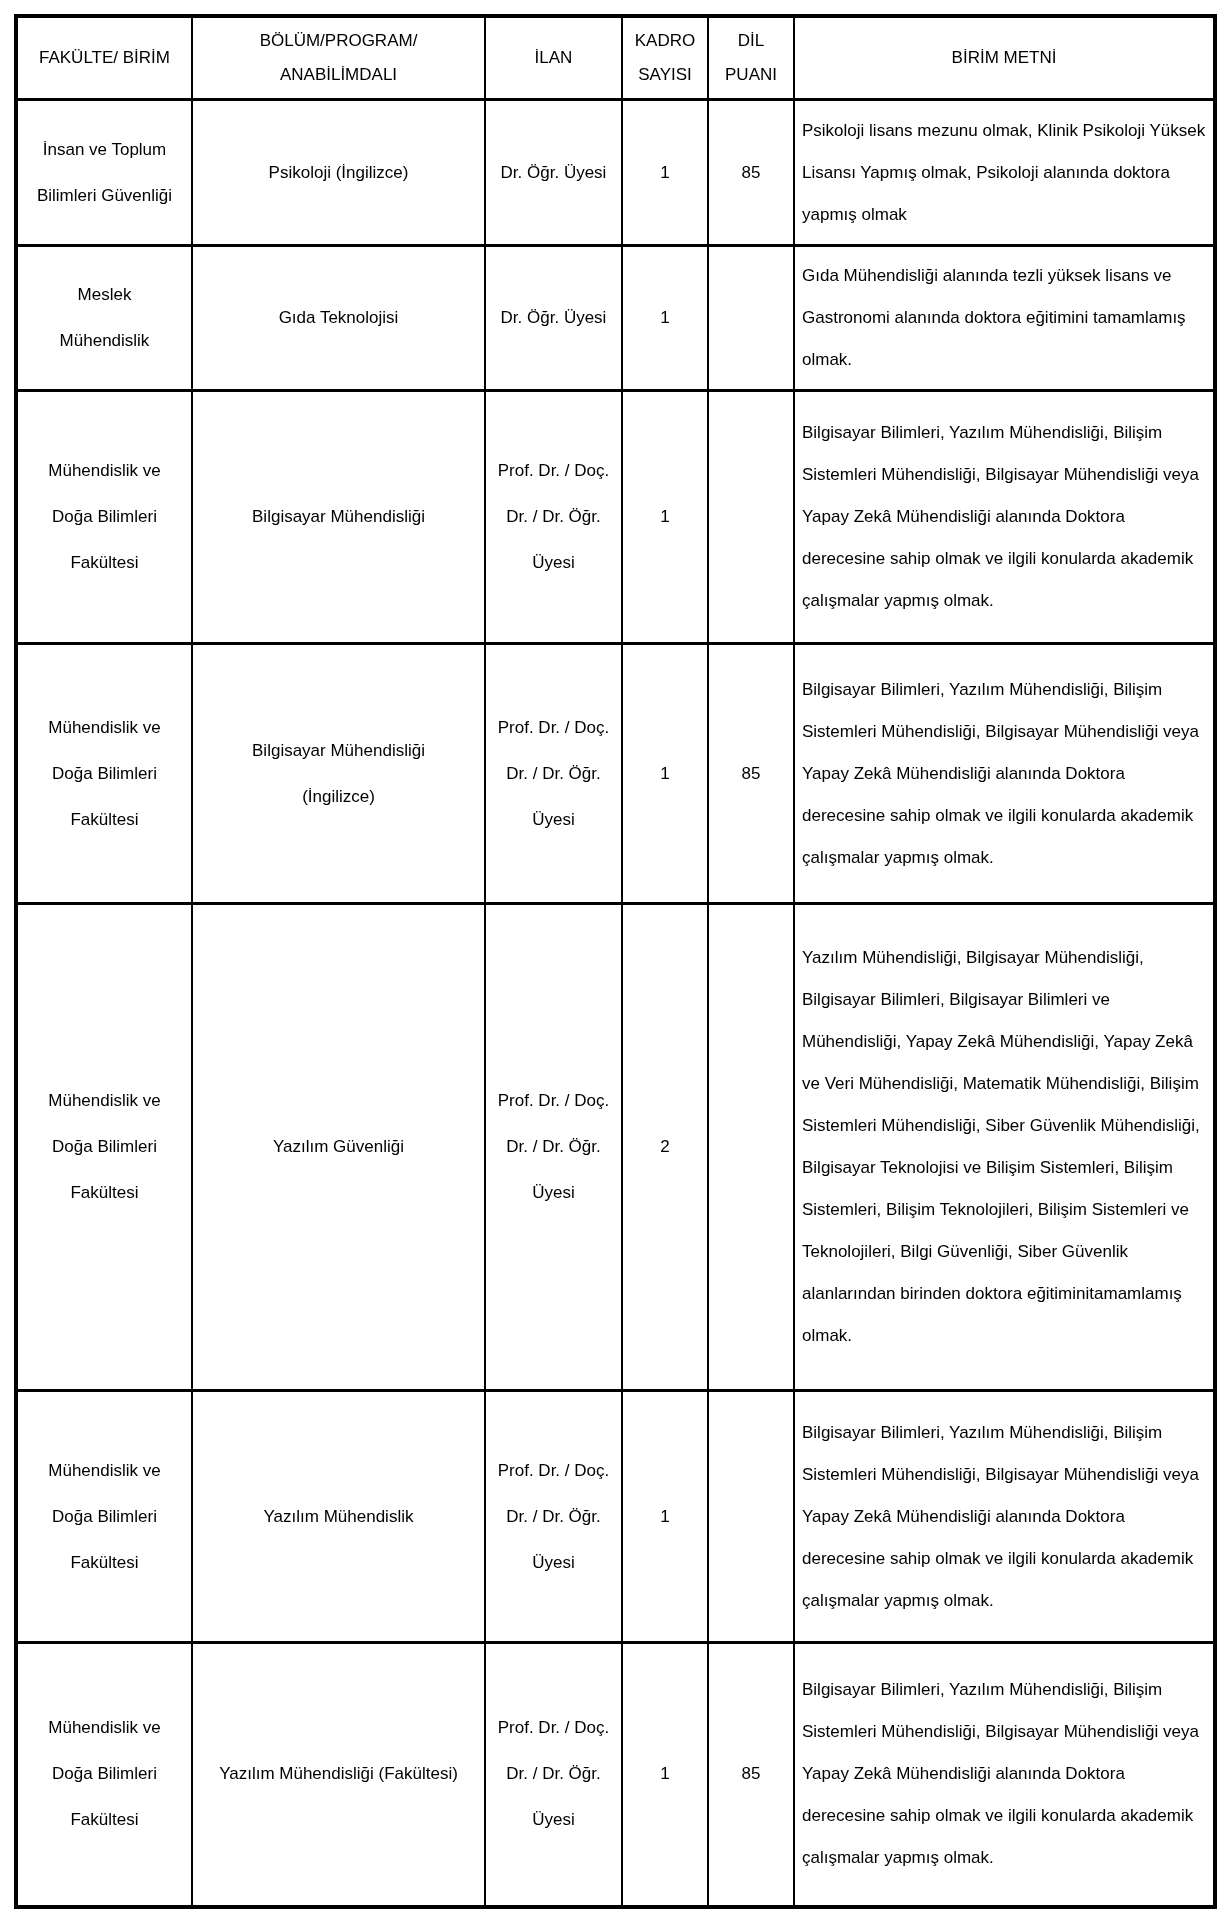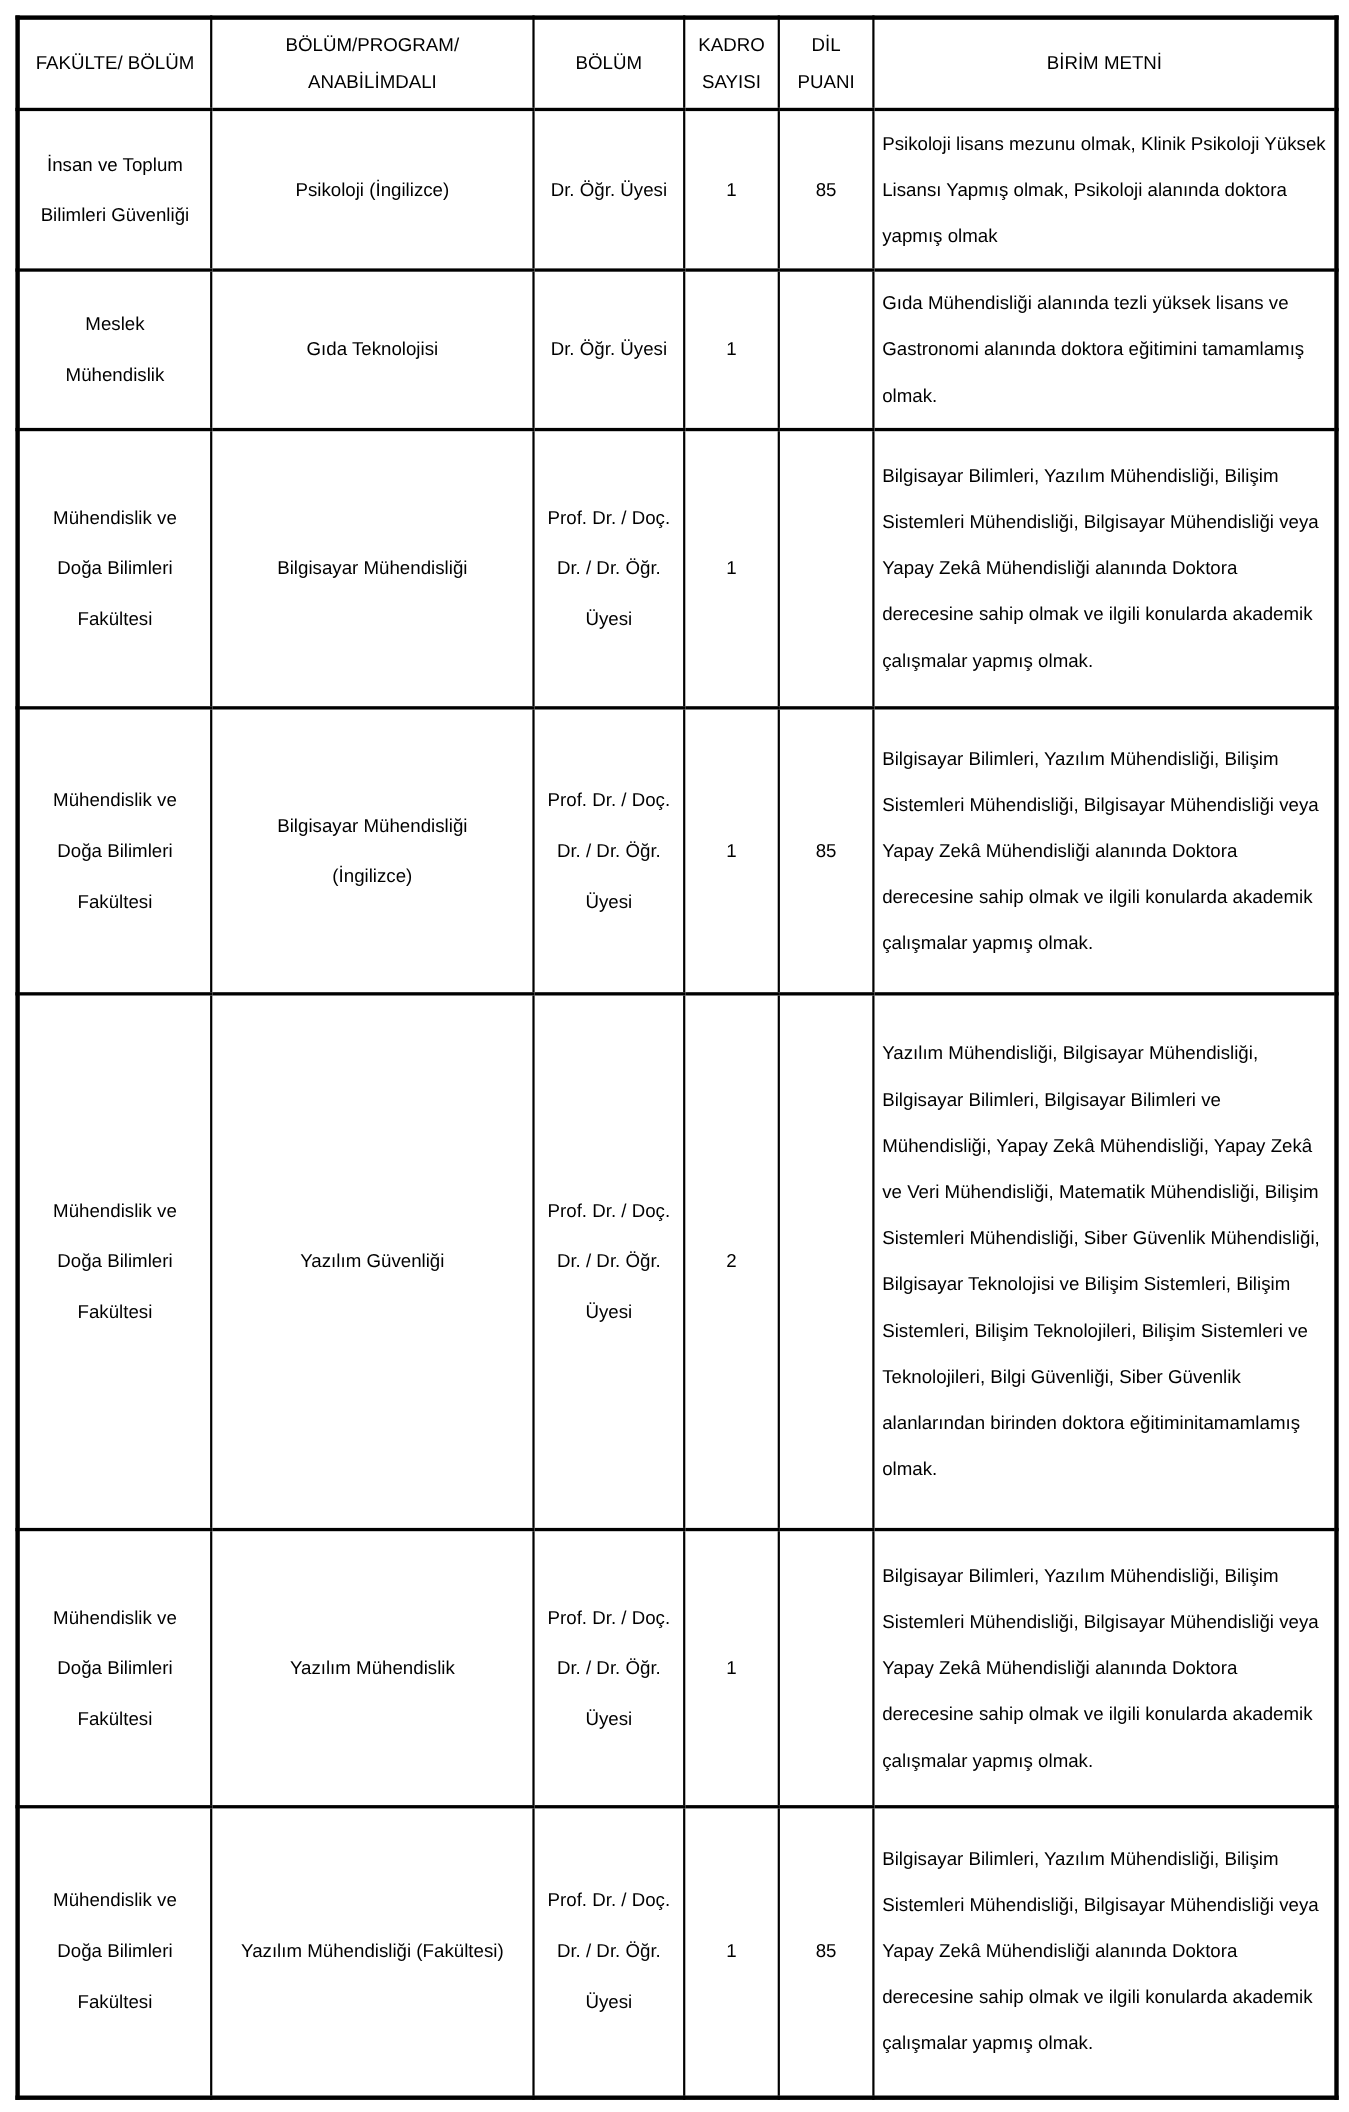--- a/index.html
+++ b/index.html
@@ -74,24 +74,24 @@
     <colgroup>
       <col class="c1">
         <col class="c2">
         <col class="c3">
         <col class="c4">
         <col class="c5">
         <col class="c6">
     </colgroup>
     <thead>
       <tr>
-        <th>FAKÜLTE/ BÖLÜM</th>
+        <th>FAKÜLTE/ BİRİM</th>
         <th>BÖLÜM/PROGRAM/
 ANABİLİMDALI</th>
-        <th>BÖLÜM</th>
+        <th>İLAN</th>
         <th>KADRO
 SAYISI</th>
         <th>DİL
 PUANI</th>
         <th>BİRİM METNİ</th>
       </tr>
     </thead>
     <tbody>
       <tr>
         <td>İnsan ve Toplum

